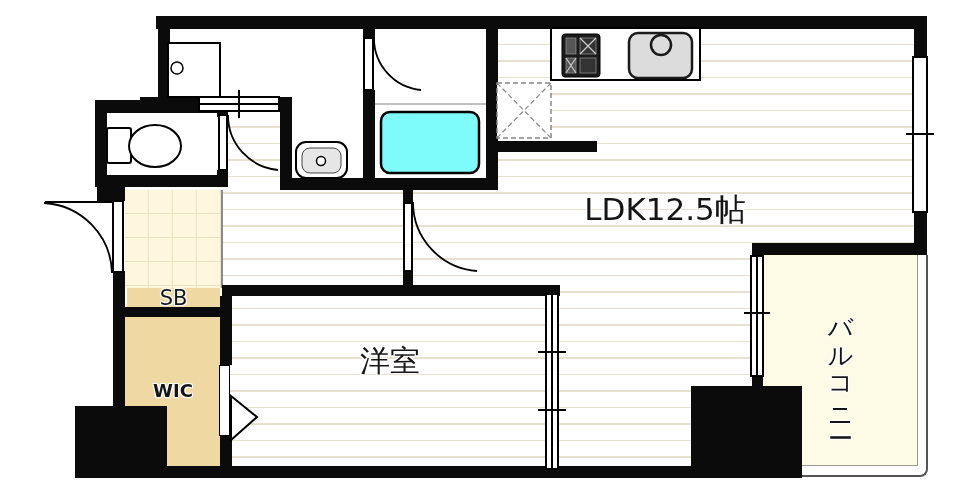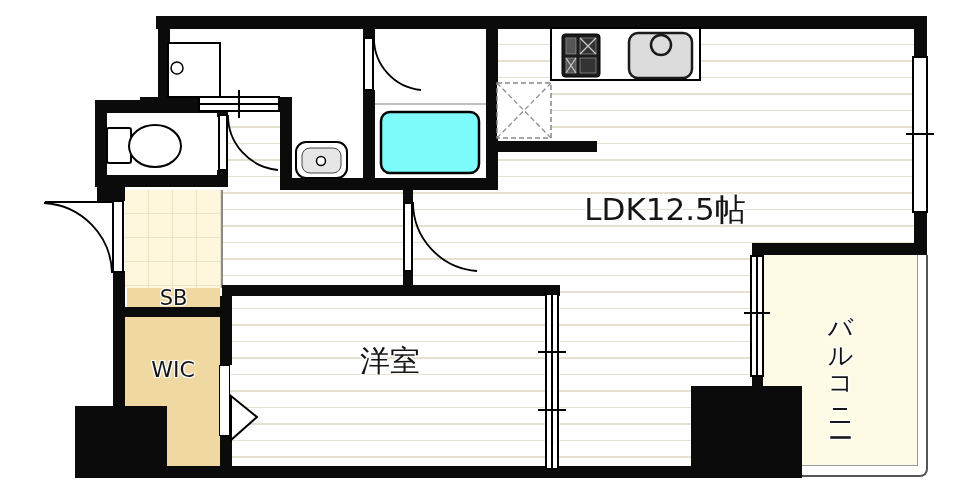--- a/index.html
+++ b/index.html
@@ -129,16 +129,16 @@
 
     <rect x="497" y="83" width="54" height="55" fill="#fff" stroke="#888" stroke-width="1.5" stroke-dasharray="5,3"></rect>
     <path d="M 497 83 L 551 138 M 551 83 L 497 138" stroke="#888" stroke-width="1.2" stroke-dasharray="5,3"></path>
   </svg>
 
   <div class="lbl" style="left:545px;top:189px;width:240px;font-size:31px;">LDK12.5帖</div>
   <div class="lbl" style="left:300px;top:341px;width:180px;font-size:30px;line-height:39px;text-align:center;">
     <div>洋室</div>
   </div>
   <div class="lbl" style="left:127px;top:286px;width:93px;font-size:21px;">SB</div>
-  <div class="lbl" style="left:138px;top:357px;width:70px;font-size:22px;">WIC</div>
+  <div class="lbl" style="left:138px;top:380px;width:70px;font-size:18px;font-weight:bold;">WIC</div>
   <div class="lbl" style="left:824px;top:268px;height:190px;font-size:25px;letter-spacing:3px;writing-mode:vertical-rl;">バルコニー</div>
 
 </div>
 
 </body></html>

